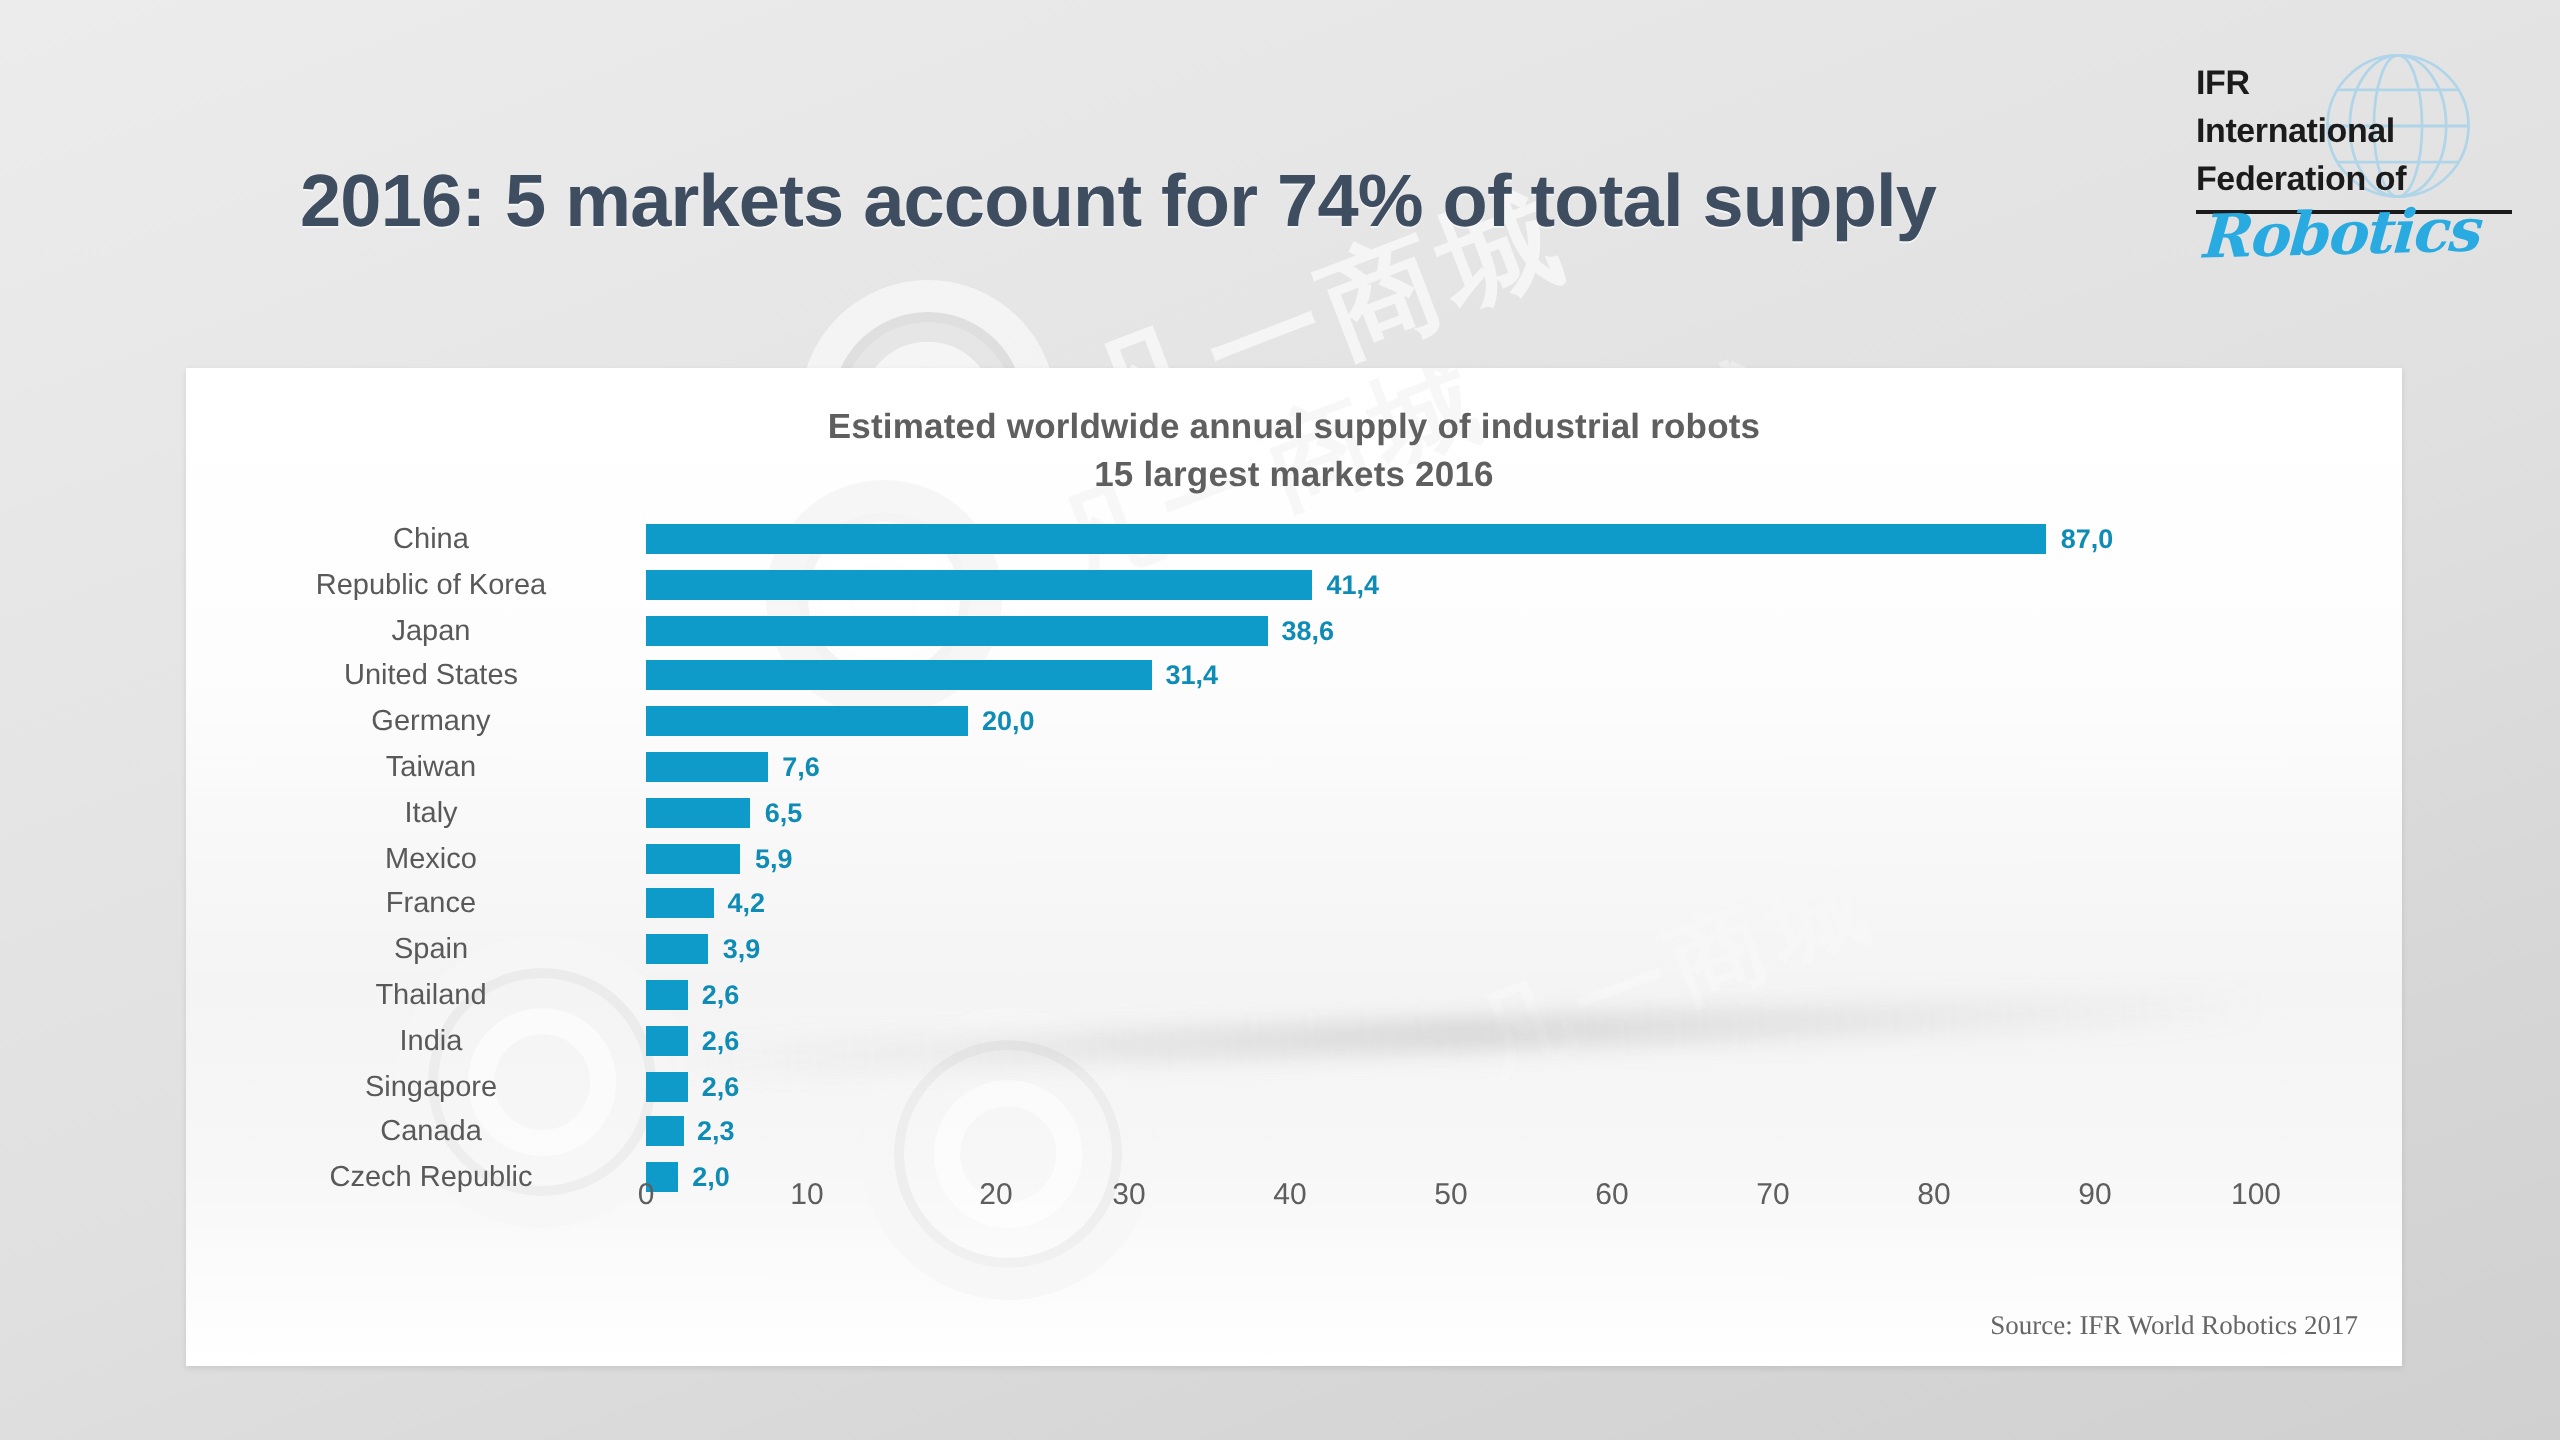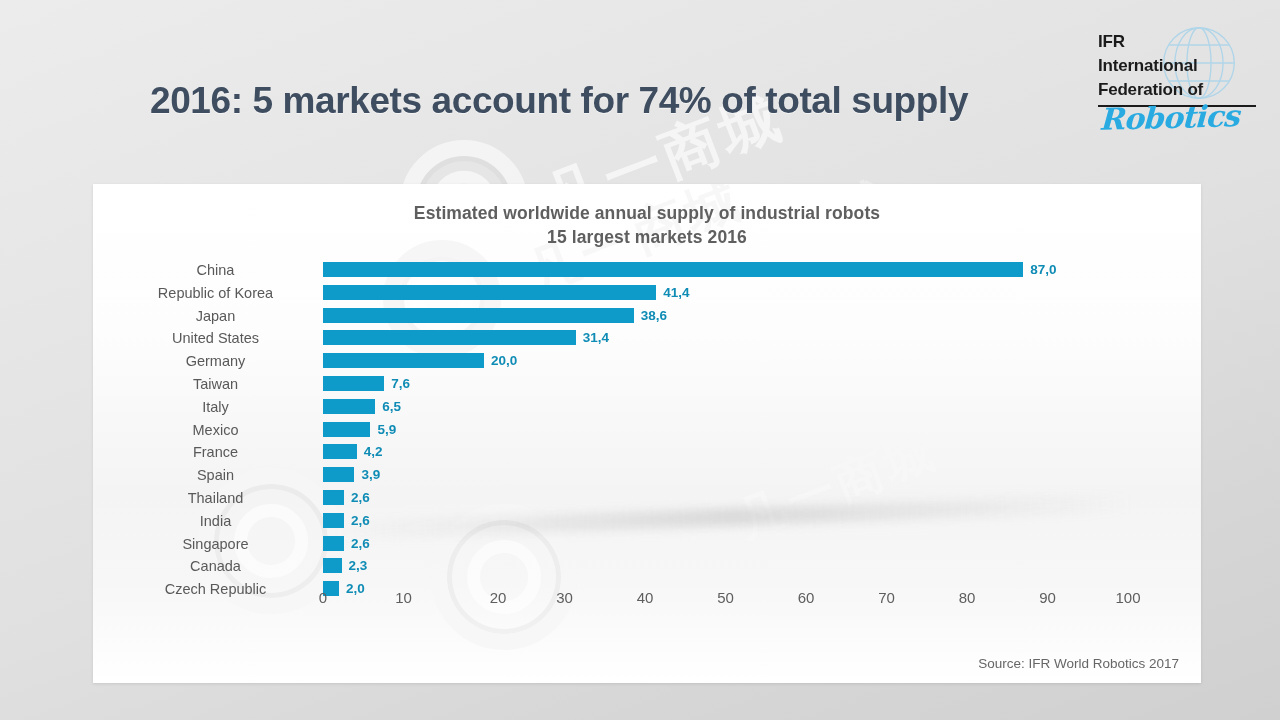--- a/index.html
+++ b/index.html
@@ -122,21 +122,21 @@
   .tick {
     position:absolute; top:0; font-size:15px; color:#5e5e5e;
     transform:translateX(-50%); white-space:nowrap;
   }
   #axis-title {
     position:absolute; left:0; top:444px; width:1108px; text-align:center;
     font-size:15px; color:#4b4b4b;
   }
   #source {
     position:absolute; right:22px; bottom:12px;
-    font-size:13.5px; color:#666; white-space:nowrap;
+    font-size:13.5px; color:#666; white-space:nowrap;font-family:Liberation Serif, serif;
   }
 </style>
 </head>
 <body>
 
 <div id="watermark">
   <div class="wm-ring" style="left:400px; top:140px; width:128px; height:128px;"></div>
   <div class="wm-ring" style="left:196px; top:468px; width:150px; height:150px;"></div>
   <div class="wm-ring" style="left:430px; top:500px; width:150px; height:150px;"></div>
   <div class="wm-text" style="left:540px; top:120px; font-size:58px;">凡一商城</div>

